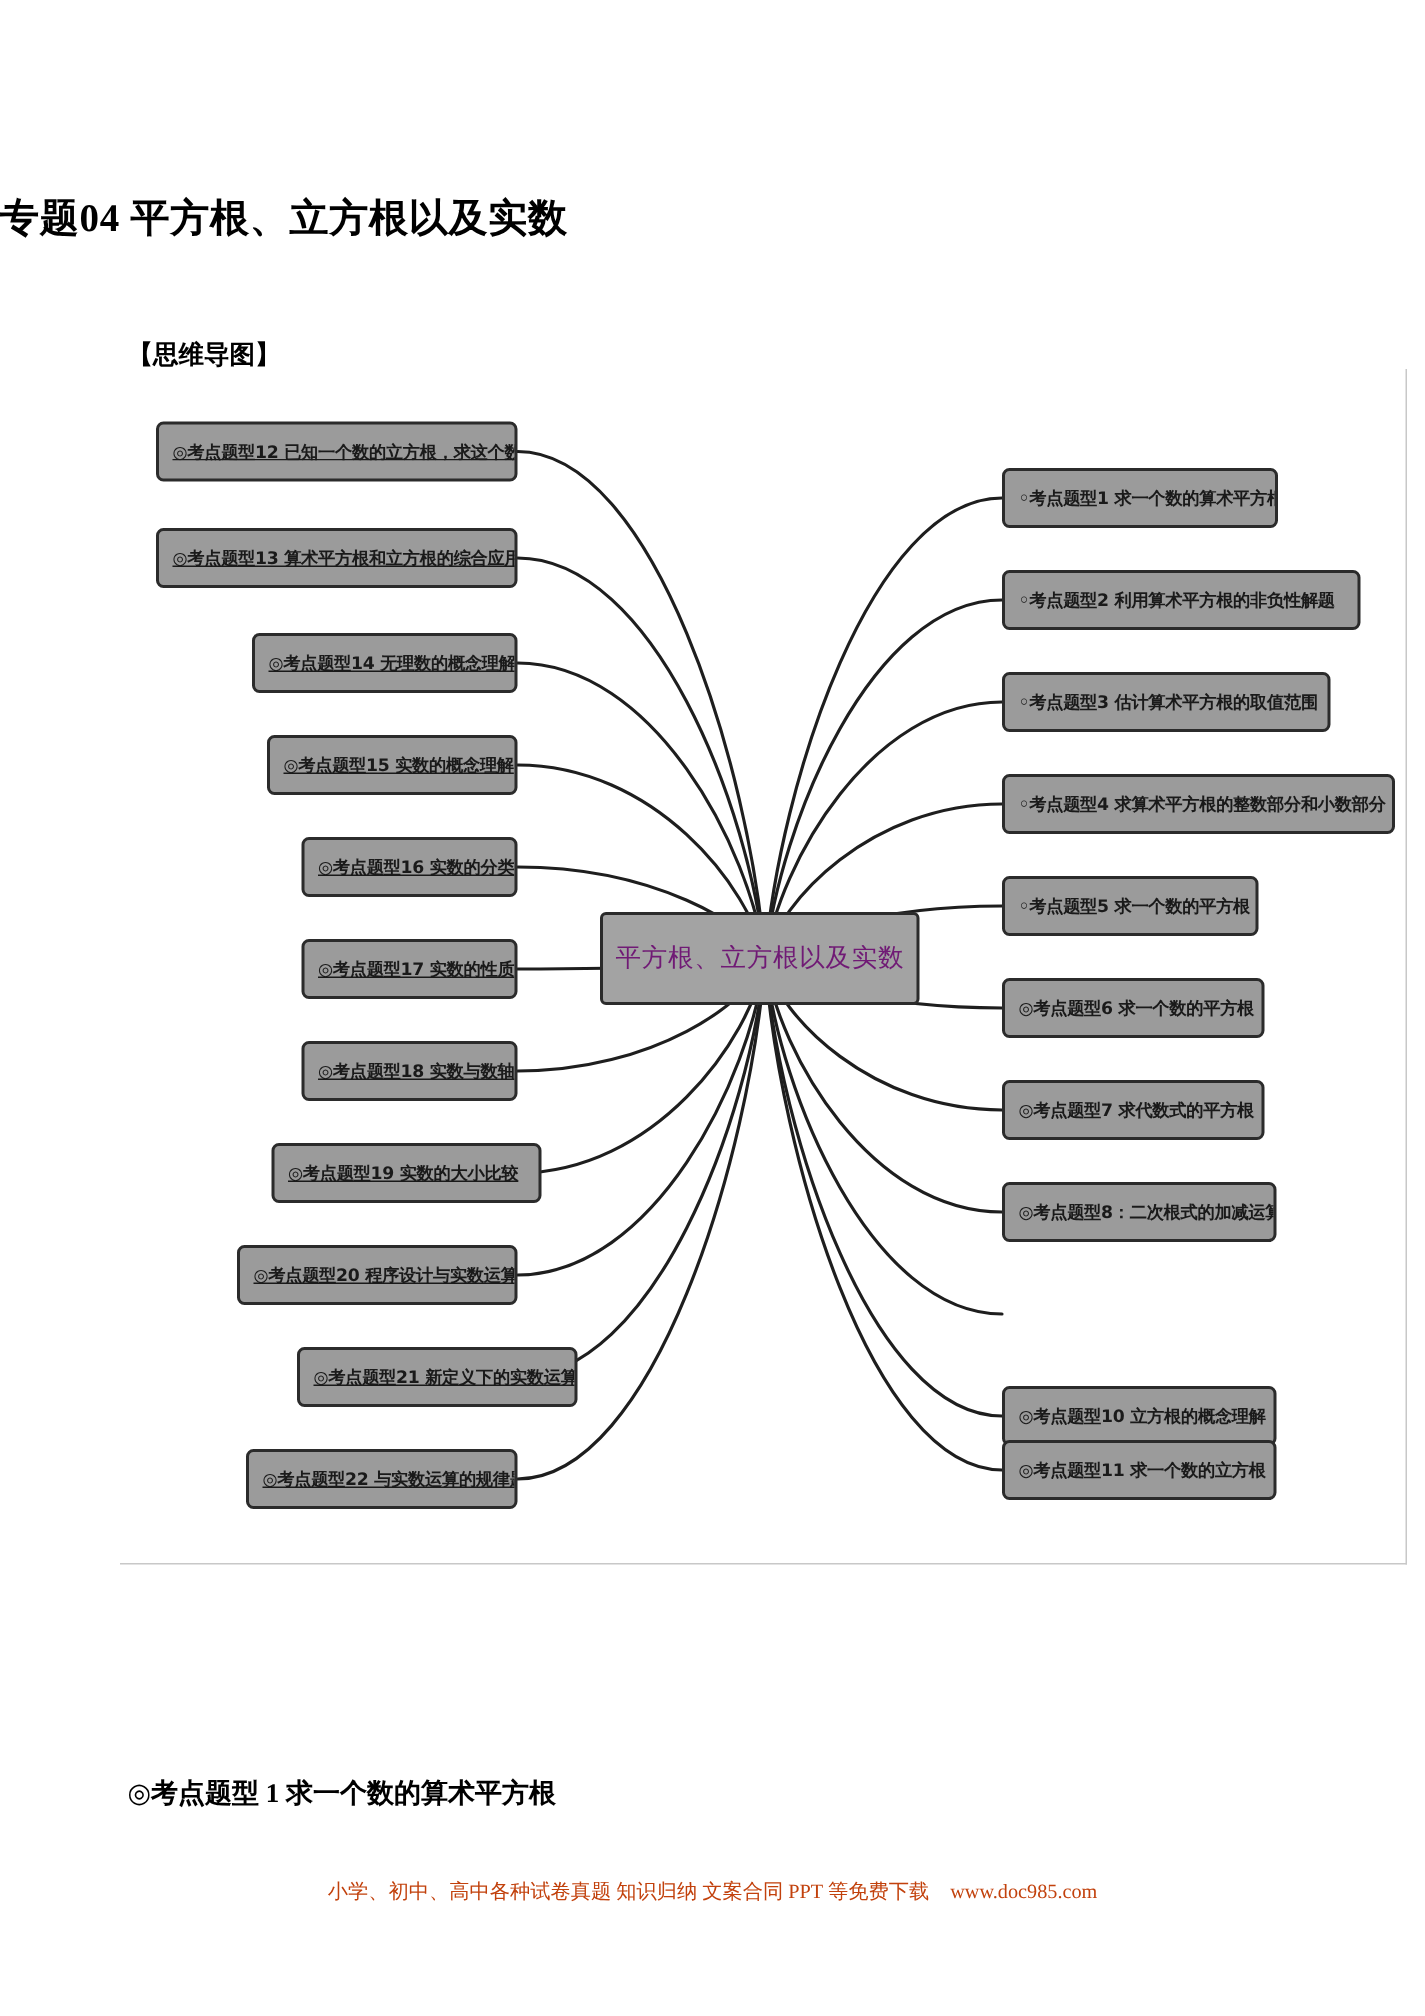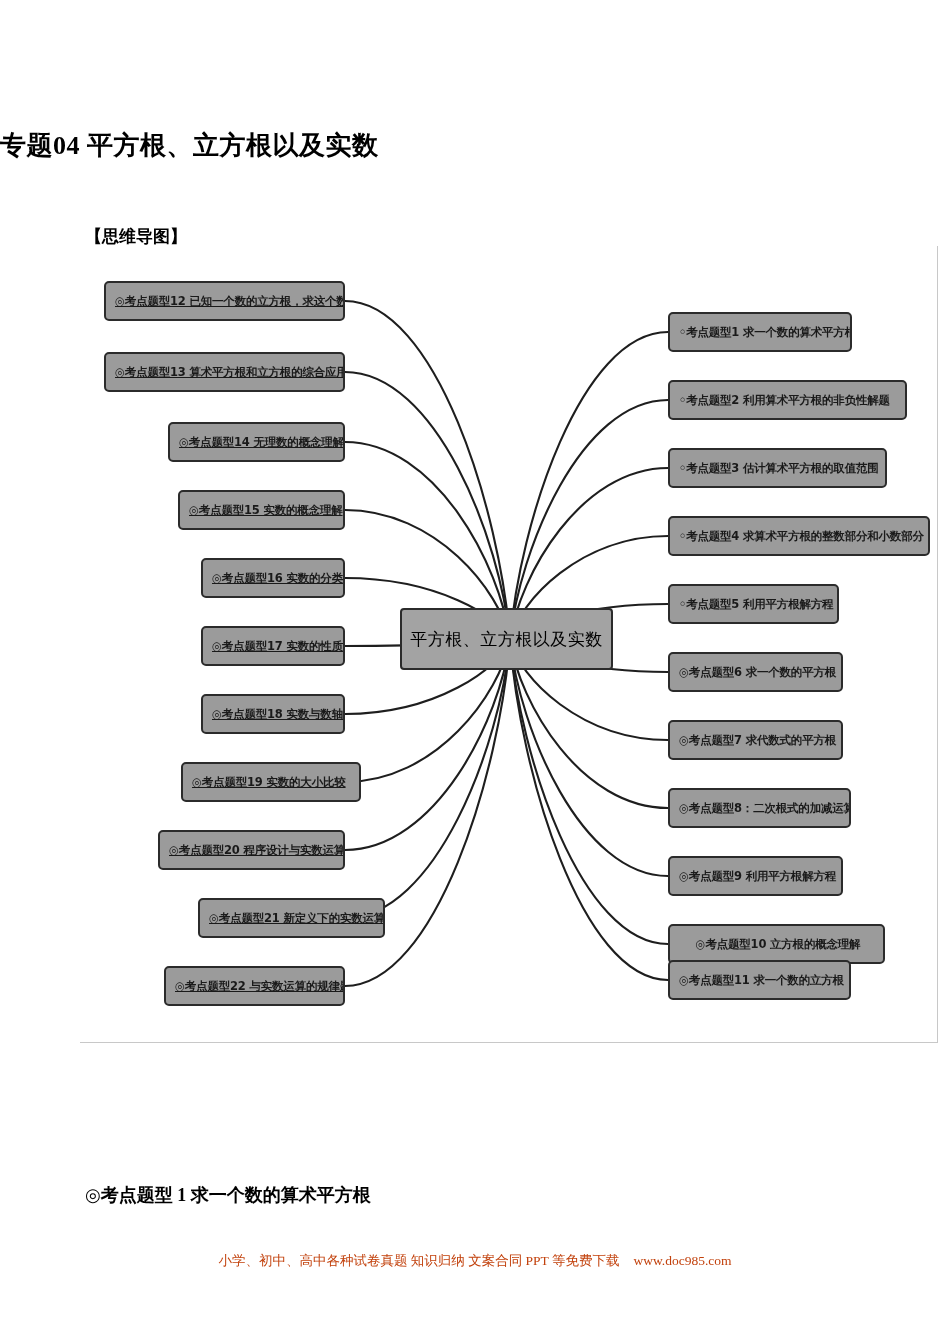--- a/index.html
+++ b/index.html
@@ -91,21 +91,21 @@
   .node-left .node-label { padding-left: 9px; text-decoration: underline; }
   .node-right .node-label { padding-left: 9px; }
 
   .node-center {
     background: #a3a3a3;
     border: 2px solid #2b2b2b;
     border-radius: 4px;
     font-family: "DejaVu Sans", "Liberation Sans", sans-serif;
     font-size: 17px;
     font-weight: normal;
-    color: #000000;
+    color: #701a75;
     justify-content: center;
     letter-spacing: 0.5px;
     z-index: 5;
   }
 
   
   .sub-heading {
     position: absolute;
     left: 85px;
     top: 1183px;
@@ -202,35 +202,32 @@
     <div class="node node-right" style="left:588px; top:134px; width:239px; height:40px;">
       <span class="node-label">◦考点题型2 利用算术平方根的非负性解题</span>
     </div>
     <div class="node node-right" style="left:588px; top:202px; width:219px; height:40px;">
       <span class="node-label">◦考点题型3 估计算术平方根的取值范围</span>
     </div>
     <div class="node node-right" style="left:588px; top:270px; width:262px; height:40px;">
       <span class="node-label">◦考点题型4 求算术平方根的整数部分和小数部分</span>
     </div>
     <div class="node node-right" style="left:588px; top:338px; width:171px; height:40px;">
-      <span class="node-label">◦考点题型5 利用平方根解方程</span>
+      <span class="node-label">◦考点题型5 求一个数的平方根</span>
     </div>
     <div class="node node-right" style="left:588px; top:406px; width:175px; height:40px;">
       <span class="node-label">◎考点题型6  求一个数的平方根</span>
     </div>
     <div class="node node-right" style="left:588px; top:474px; width:175px; height:40px;">
       <span class="node-label">◎考点题型7  求代数式的平方根</span>
     </div>
     <div class="node node-right" style="left:588px; top:542px; width:183px; height:40px;">
       <span class="node-label">◎考点题型8：二次根式的加减运算</span>
     </div>
-    <div class="node node-right" style="left:588px; top:610px; width:175px; height:40px;">
-      <span class="node-label">◎考点题型9  利用平方根解方程</span>
-    </div>
-    <div class="node node-right" style="left:588px; top:678px; width:217px; height:40px;justify-content:center;">
+    <div class="node node-right" style="left:588px; top:678px; width:183px; height:40px;justify-content:center;">
       <span class="node-label">◎考点题型10  立方根的概念理解</span>
     </div>
     <div class="node node-right" style="left:588px; top:714px; width:183px; height:40px;">
       <span class="node-label">◎考点题型11  求一个数的立方根</span>
     </div>
 
     <div class="node node-center" style="left:320px; top:362px; width:213px; height:62px;">
       <span class="node-label">平方根、立方根以及实数</span>
     </div>
 

